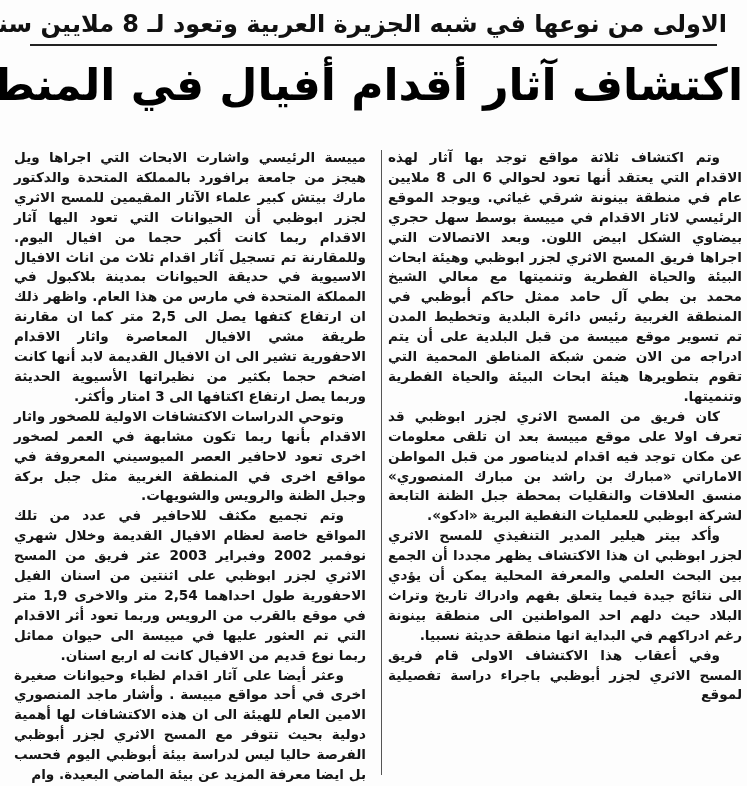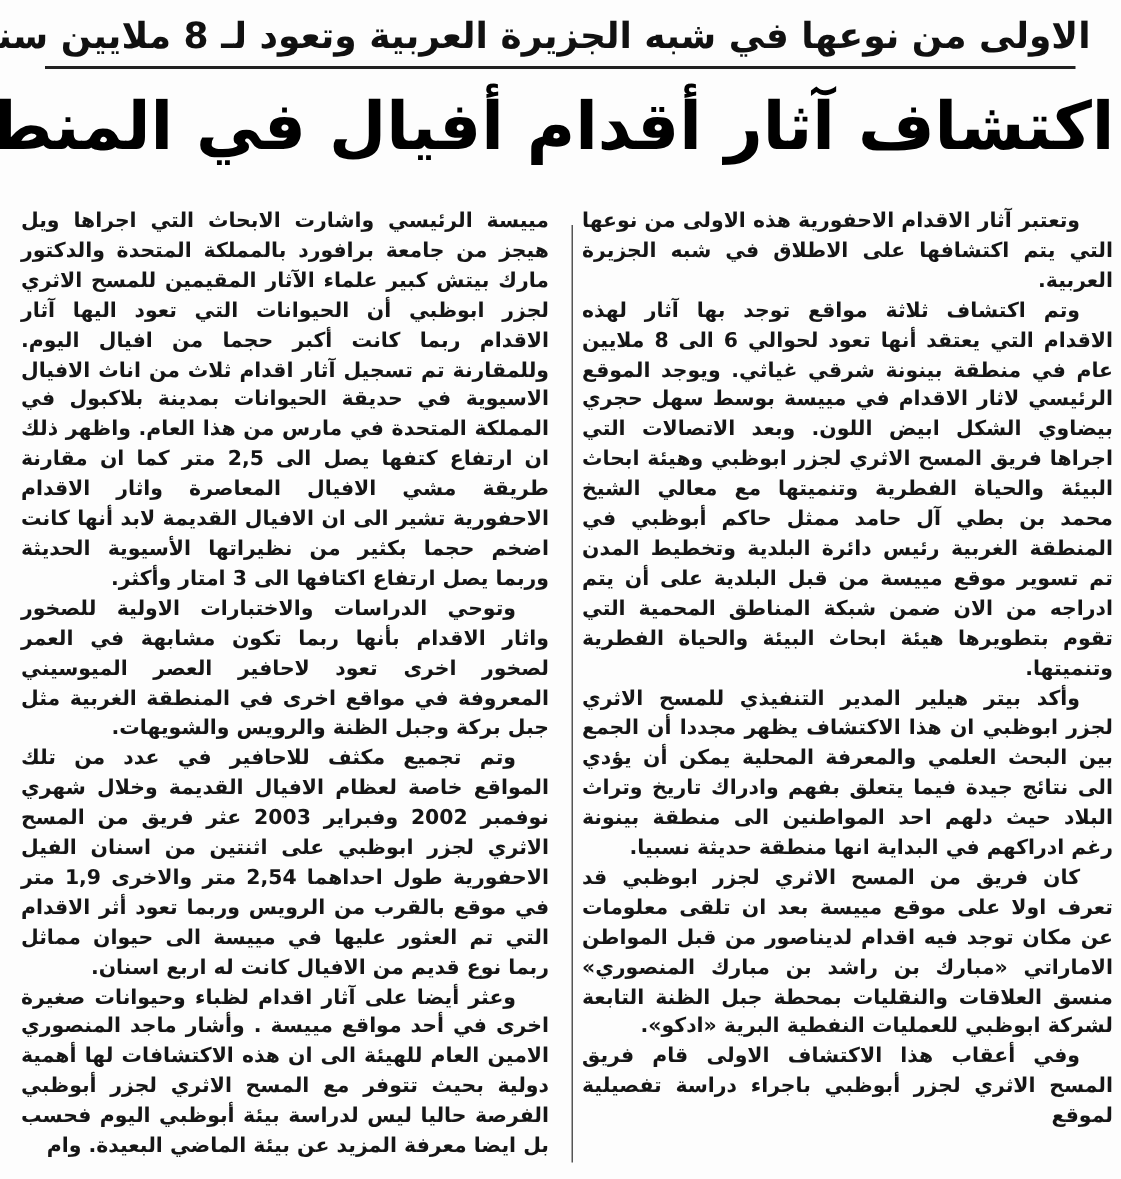--- a/index.html
+++ b/index.html
@@ -3,45 +3,44 @@
 <meta charset="utf-8">
 <style>
   html, body { margin:0; padding:0; background:#fff; }
   body { width:747px; height:786px; overflow:hidden; position:relative; font-family:"DejaVu Sans", sans-serif; color:#111; }
   .page { position:absolute; left:0; top:0; width:747px; height:786px; background:#fdfdfd; }
   .kicker { position:absolute; left:20px; right:20px; top:6px; height:36px; text-align:center; direction:rtl;
     font-weight:bold; font-size:24px; line-height:36px; letter-spacing:-0.5px; color:#111; white-space:nowrap; }
   .rule { position:absolute; left:30px; right:30px; top:44px; height:2px; background:#222; }
   .headline { position:absolute; left:4px; right:4px; top:50px; height:70px; text-align:center; direction:rtl;
     font-weight:bold; font-size:44px; line-height:70px; letter-spacing:-1px; color:#000; white-space:nowrap; }
-  .col { position:absolute; top:138px; direction:rtl; text-align:justify; font-size:13.6px; line-height:19.9px;
+  .col { position:absolute; top:148px; direction:rtl; text-align:justify; font-size:13.6px; line-height:19.9px;
     font-weight:bold; color:#161616; }
   .col.right { left:388px; width:354px; }
   .col.left { left:14px; width:352px; }
   .col p { margin:0; text-indent:22px; }
   .col p.first { text-indent:0; }
   .divider { position:absolute; left:381px; top:150px; width:1px; height:625px; background:#555; }
 </style>
 </head>
 <body>
 
 <div class="page">
   <div class="kicker">الاولى من نوعها في شبه الجزيرة العربية وتعود لـ 8 ملايين سنة</div>
   <div class="rule"></div>
   <div class="headline">اكتشاف آثار أقدام أفيال في المنطقة الغربية بأبوظبي</div>
 
   <div class="col right">
-    <p>وتعتبر آثار الاقدام الاحفورية هذه الاولى من نوعها التي يتم اكتشافها على الاطلاق في شبه الجزيرة العربية.</p>
     <p>وتم اكتشاف ثلاثة مواقع توجد بها آثار لهذه الاقدام التي يعتقد أنها تعود لحوالي 6 الى 8 ملايين عام في منطقة بينونة شرقي غياثي. ويوجد الموقع الرئيسي لاثار الاقدام في مييسة بوسط سهل حجري بيضاوي الشكل ابيض اللون. وبعد الاتصالات التي اجراها فريق المسح الاثري لجزر ابوظبي وهيئة ابحاث البيئة والحياة الفطرية وتنميتها مع معالي الشيخ محمد بن بطي آل حامد ممثل حاكم أبوظبي في المنطقة الغربية رئيس دائرة البلدية وتخطيط المدن تم تسوير موقع مييسة من قبل البلدية على أن يتم ادراجه من الان ضمن شبكة المناطق المحمية التي تقوم بتطويرها هيئة ابحاث البيئة والحياة الفطرية وتنميتها.</p>
+    <p>كان فريق من المسح الاثري لجزر ابوظبي قد تعرف اولا على موقع مييسة بعد ان تلقى معلومات عن مكان توجد فيه اقدام لديناصور من قبل المواطن الاماراتي «مبارك بن راشد بن مبارك المنصوري» منسق العلاقات والنقليات بمحطة جبل الظنة التابعة لشركة ابوظبي للعمليات النفطية البرية «ادكو».</p>
     <p>وأكد بيتر هيلير المدير التنفيذي للمسح الاثري لجزر ابوظبي ان هذا الاكتشاف يظهر مجددا أن الجمع بين البحث العلمي والمعرفة المحلية يمكن أن يؤدي الى نتائج جيدة فيما يتعلق بفهم وادراك تاريخ وتراث البلاد حيث دلهم احد المواطنين الى منطقة بينونة رغم ادراكهم في البداية انها منطقة حديثة نسبيا.</p>
-    <p>كان فريق من المسح الاثري لجزر ابوظبي قد تعرف اولا على موقع مييسة بعد ان تلقى معلومات عن مكان توجد فيه اقدام لديناصور من قبل المواطن الاماراتي «مبارك بن راشد بن مبارك المنصوري» منسق العلاقات والنقليات بمحطة جبل الظنة التابعة لشركة ابوظبي للعمليات النفطية البرية «ادكو».</p>
     <p>وفي أعقاب هذا الاكتشاف الاولى قام فريق المسح الاثري لجزر أبوظبي باجراء دراسة تفصيلية لموقع</p>
   </div>
 
   <div class="divider"></div>
 
   <div class="col left">
     <p class="first">مييسة الرئيسي واشارت الابحاث التي اجراها ويل هيجز من جامعة برافورد بالمملكة المتحدة والدكتور مارك بيتش كبير علماء الآثار المقيمين للمسح الاثري لجزر ابوظبي أن الحيوانات التي تعود اليها آثار الاقدام ربما كانت أكبر حجما من افيال اليوم. وللمقارنة تم تسجيل آثار اقدام ثلاث من اناث الافيال الاسيوية في حديقة الحيوانات بمدينة بلاكبول في المملكة المتحدة في مارس من هذا العام. واظهر ذلك ان ارتفاع كتفها يصل الى 2,5 متر كما ان مقارنة طريقة مشي الافيال المعاصرة واثار الاقدام الاحفورية تشير الى ان الافيال القديمة لابد أنها كانت اضخم حجما بكثير من نظيراتها الأسيوية الحديثة وربما يصل ارتفاع اكتافها الى 3 امتار وأكثر.</p>
-    <p>وتوحي الدراسات والاختبارات الاولية للصخور واثار الاقدام بأنها ربما تكون مشابهة في العمر لصخور اخرى تعود لاحافير العصر الميوسيني المعروفة في مواقع اخرى في المنطقة الغربية مثل جبل بركة وجبل الظنة والرويس والشويهات.</p>
+    <p>وتوحي الدراسات الاكتشافات الاولية للصخور واثار الاقدام بأنها ربما تكون مشابهة في العمر لصخور اخرى تعود لاحافير العصر الميوسيني المعروفة في مواقع اخرى في المنطقة الغربية مثل جبل بركة وجبل الظنة والرويس والشويهات.</p>
     <p>وتم تجميع مكثف للاحافير في عدد من تلك المواقع خاصة لعظام الافيال القديمة وخلال شهري نوفمبر 2002 وفبراير 2003 عثر فريق من المسح الاثري لجزر ابوظبي على اثنتين من اسنان الفيل الاحفورية طول احداهما 2,54 متر والاخرى 1,9 متر في موقع بالقرب من الرويس وربما تعود أثر الاقدام التي تم العثور عليها في مييسة الى حيوان مماثل ربما نوع قديم من الافيال كانت له اربع اسنان.</p>
     <p>وعثر أيضا على آثار اقدام لظباء وحيوانات صغيرة اخرى في أحد مواقع مييسة . وأشار ماجد المنصوري الامين العام للهيئة الى ان هذه الاكتشافات لها أهمية دولية بحيث تتوفر مع المسح الاثري لجزر أبوظبي الفرصة حاليا ليس لدراسة بيئة أبوظبي اليوم فحسب بل ايضا معرفة المزيد عن بيئة الماضي البعيدة. وام</p>
   </div>
 </div>
 
 </body></html>

